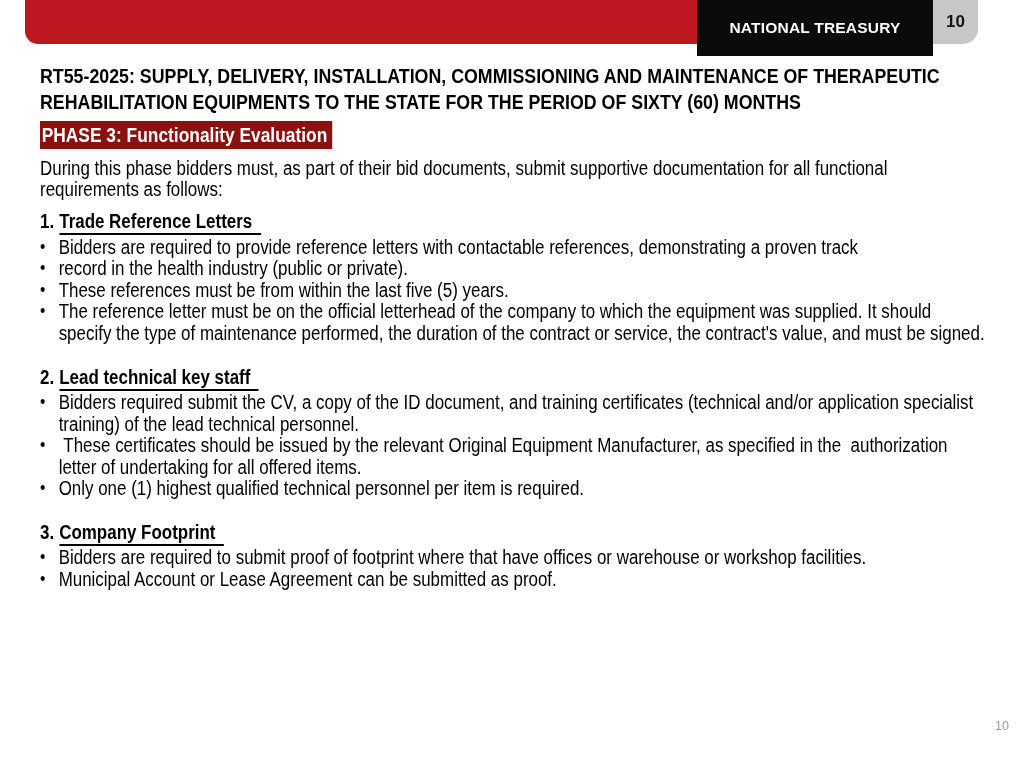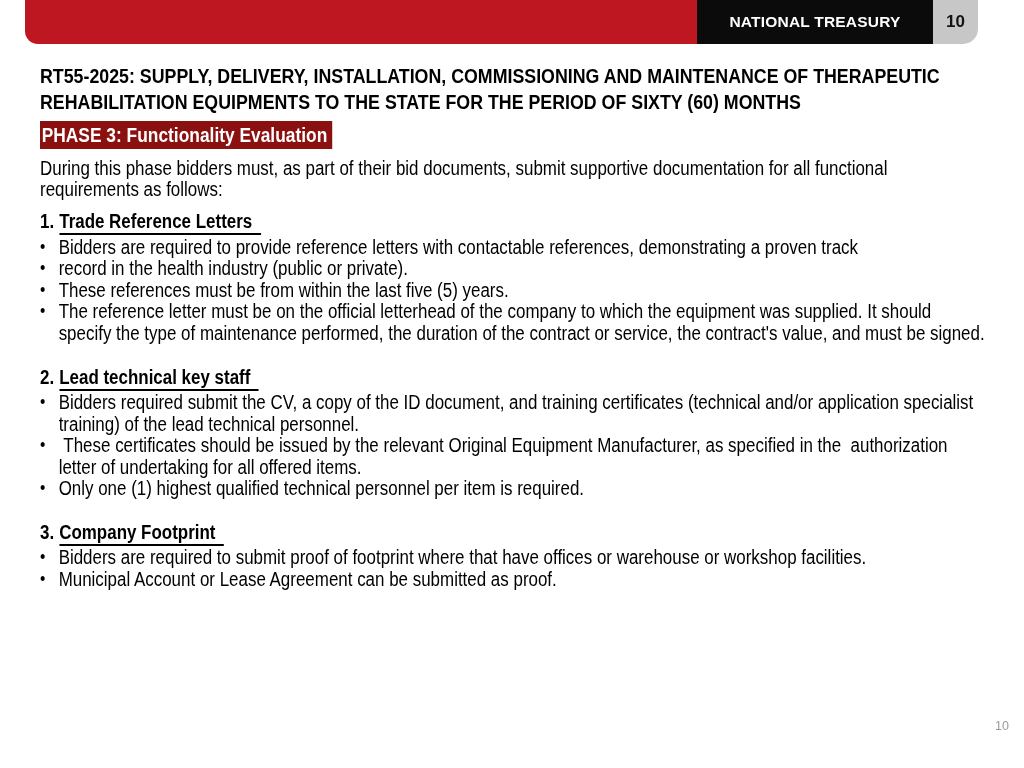--- a/index.html
+++ b/index.html
@@ -15,21 +15,21 @@
 
   
   .red-bar {
     position: absolute; left: 25px; top: 0;
     width: 672px; height: 44px;
     background: #bf1722;
     border-radius: 0 0 0 13px;
   }
   .brand-box {
     position: absolute; left: 697px; top: 0;
-    width: 236px; height: 44px;
+    width: 236px; height: 56px;
     background: #0b0b0b;
     display: flex; align-items: center; justify-content: center;
   }
   .brand-box span {
     color: #ffffff; font-weight: 700; font-size: 15.5px;
     letter-spacing: 0.2px; white-space: nowrap;
   }
   .num-box {
     position: absolute; left: 933px; top: 0;
     width: 45px; height: 44px;

